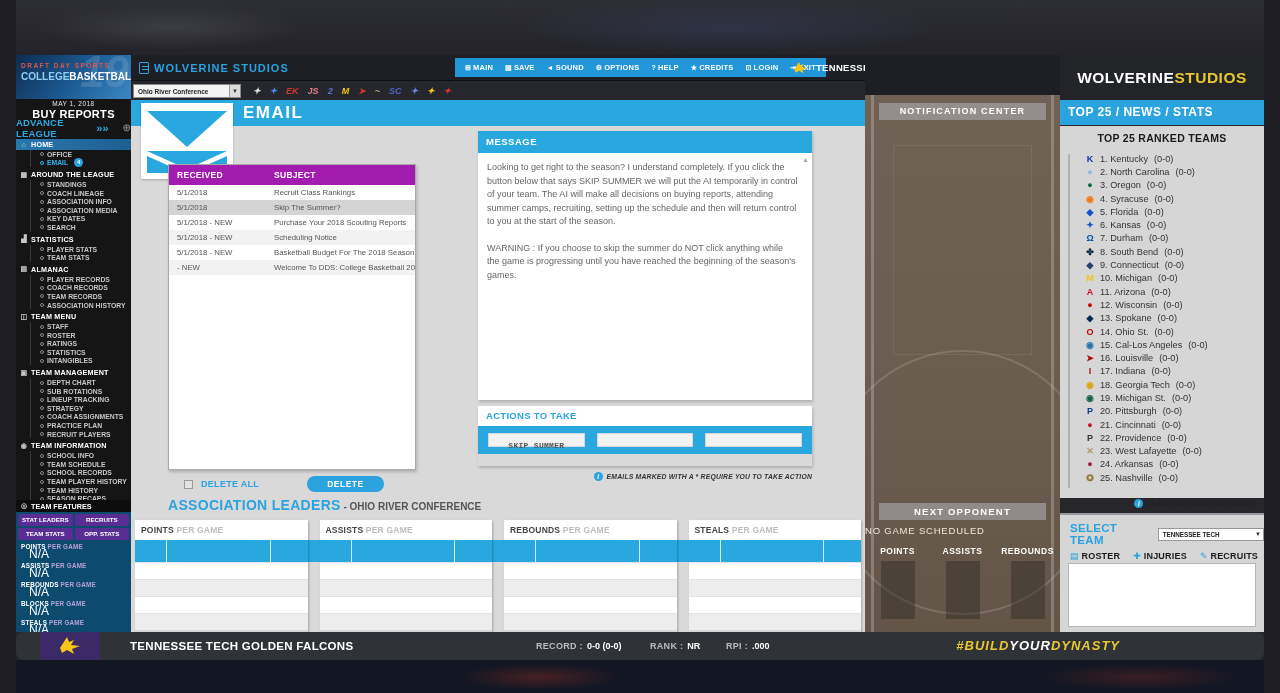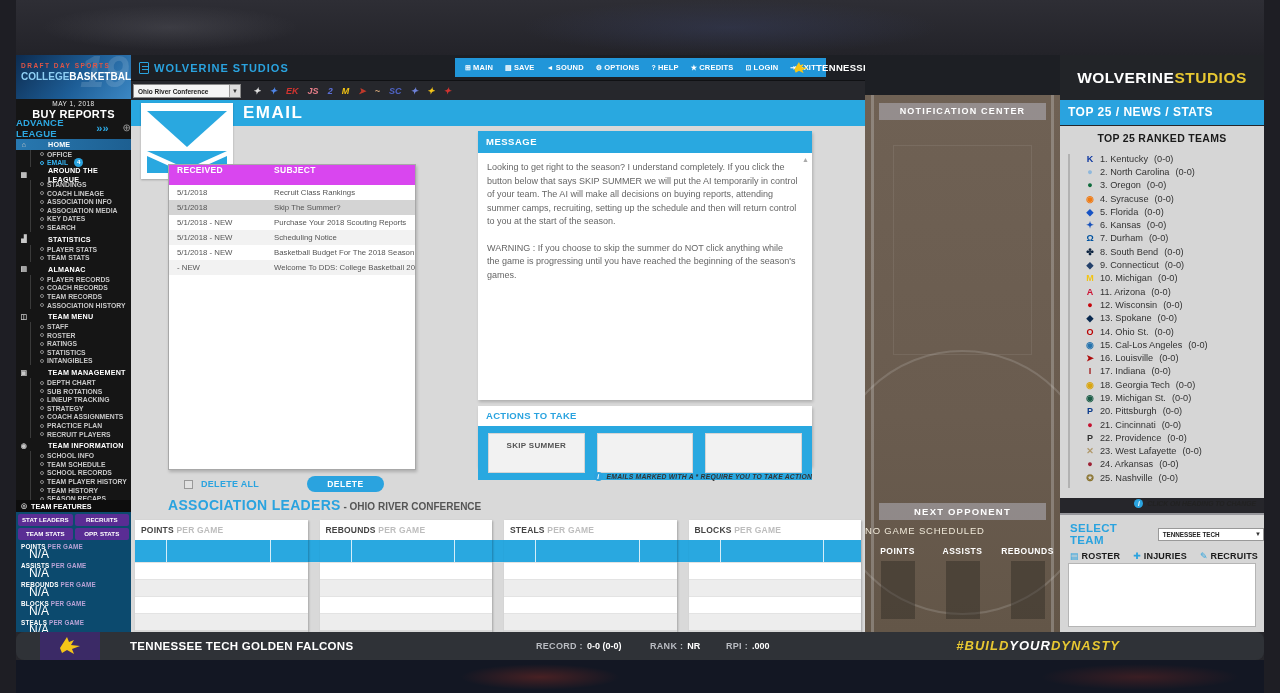--- a/index.html
+++ b/index.html
@@ -37,21 +37,21 @@
   #side-date { position:absolute; left:0; top:45px; width:115px; text-align:center;
     font-size:6.5px; color:#e8e8e8; letter-spacing:.5px; }
   #buy-reports { position:absolute; left:0; top:53px; width:115px; text-align:center;
     font-size:11px; font-weight:bold; color:#fff; letter-spacing:.3px; line-height:13px; }
   #advance-row { position:absolute; left:0; top:66px; width:115px; height:14px; display:flex;
     align-items:center; justify-content:center; gap:14px; }
   #advance-row .lbl { font-size:9.5px; font-weight:bold; color:#2da7e0; letter-spacing:.2px; }
   #advance-row .arr { font-size:11px; font-weight:bold; color:#2da7e0; line-height:10px; }
   #advance-row .globe { font-size:10px; color:#9a9a9a; line-height:10px; }
   #nav-tree { position:absolute; left:0; top:82px; width:115px; }
-  .nav-section { display:flex; align-items:center; gap:20px; padding-left:4px; height:11px;
+  .nav-section { display:flex; align-items:center; gap:3px; padding-left:4px; height:11px;
     margin-top:2px; font-size:7.2px; font-weight:bold; color:#fff; letter-spacing:.2px; }
   .nav-section .ic { width:8px; font-size:7px; color:#c9c9c9; text-align:center; }
   .nav-section.hl { background:linear-gradient(90deg,#2878b0,#1d5f91); }
   .nav-item { display:flex; align-items:center; gap:3px; height:8.6px; margin-left:14px;
     border-left:1px solid #3a3a3a; padding-left:9px; font-size:6.8px; font-weight:bold;
     color:#c7c7c7; cursor:pointer; }
   .nav-item .dot { width:4px; height:4px; border:1px solid #8a8a8a; border-radius:50%; flex:none; }
   .nav-item.sel { color:#35b4f2; } .nav-item.sel .dot { border-color:#35b4f2; }
   .nav-badge { width:9px; height:9px; border-radius:50%; background:#2aa3df; color:#fff;
     font-size:6px; font-weight:bold; text-align:center; line-height:9px; margin-left:3px; }
@@ -96,21 +96,21 @@
 
   
   #main { position:absolute; left:115px; top:45px; width:734px; height:532px; background:#d9d9d9; }
   #email-banner { position:absolute; left:0; top:0; width:734px; height:26px; background:#29a8e0; }
   #email-title { position:absolute; left:112px; top:3px; font-size:17px; font-weight:bold;
     color:#fff; letter-spacing:1.5px; }
   #envelope { position:absolute; left:10px; top:3px; width:92px; height:76px; background:#fff;
     box-shadow:0 1px 2px rgba(0,0,0,.25); }
   #email-card { position:absolute; left:37px; top:64px; width:248px; height:306px; background:#fff;
     border:1px solid #a8a8a8; box-shadow:1px 2px 3px rgba(0,0,0,.2); }
-  #email-card .hdr { height:20px; background:#d946ef; display:flex; align-items:flex-start;
+  #email-card .hdr { height:20px; background:#a21caf; display:flex; align-items:center;
     color:#fff; font-size:8.5px; font-weight:bold; letter-spacing:.3px; }
   #email-card .hdr .c1 { width:105px; padding-left:8px; } 
   .email-row { height:15px; display:flex; align-items:center; font-size:7.8px; color:#555; cursor:pointer; }
   .email-row .c1 { width:105px; padding-left:8px; flex:none; }
   .email-row .c2 { flex:1; overflow:hidden; white-space:nowrap; }
   .email-row.alt { background:#f2f2f2; }
   .email-row.sel { background:#d4d4d4; }
   #delete-row { position:absolute; left:37px; top:376px; width:248px; display:flex;
     align-items:center; gap:8px; }
   #delete-all-box { width:9px; height:9px; background:#e2e2e2; border:1px solid #999;
@@ -123,21 +123,21 @@
     background:#fff; box-shadow:1px 2px 3px rgba(0,0,0,.2); }
   #message-card .hdr { height:22px; background:#29a8e0; color:#fff; font-size:9.5px;
     font-weight:bold; letter-spacing:.5px; line-height:22px; padding-left:8px; }
   #message-body { padding:8px 14px 8px 9px; font-size:9px; line-height:1.5; color:#666; }
   #message-body p + p { margin-top:13px; }
   #msg-scroll { position:absolute; right:3px; top:25px; font-size:7px; color:#aaa; cursor:pointer; }
   #actions-card { position:absolute; left:347px; top:306px; width:334px; height:60px;
     box-shadow:1px 2px 3px rgba(0,0,0,.2); }
   #actions-title { height:20px; background:#fff; color:#2aa3df; font-size:9.5px; font-weight:bold;
     letter-spacing:.3px; line-height:20px; padding-left:8px; }
-  #actions-blue { height:54px; background:#29a8e0; display:flex; gap:12px; padding:7px 10px; }
+  #actions-blue { height:28px; background:#29a8e0; display:flex; gap:12px; padding:7px 10px;font-family:Liberation Mono, monospace; }
   .action-slot { flex:1; background:#f2f2f2; border:1px solid #d5d5d5; font-size:8px; font-weight:bold;
     color:#555; text-align:center; line-height:24px; letter-spacing:.3px; cursor:pointer; }
   #note-row { position:absolute; left:347px; top:372px; width:334px; display:flex;
     justify-content:flex-end; align-items:center; gap:4px; }
   .info-ic { width:9px; height:9px; border-radius:50%; background:#2aa3df; color:#fff;
     font-size:6.5px; font-weight:bold; font-style:italic; text-align:center; line-height:9px; flex:none; }
   #note-row .txt { font-size:6.8px; font-weight:bold; font-style:italic; color:#333; letter-spacing:.2px; }
   #leaders-heading { position:absolute; left:37px; top:396px; }
   #leaders-heading .t { font-size:14px; font-weight:bold; color:#2aa3df; letter-spacing:.3px; }
   #leaders-heading .s { font-size:10px; font-weight:bold; color:#555; }
@@ -611,43 +611,43 @@
             <div class="selrow">
               <span class="sep1"></span>
               <span class="sep2"></span>
             </div>
             <div class="r"></div>
             <div class="r alt"></div>
             <div class="r"></div>
             <div class="r alt"></div>
           </div>
           <div class="leader-card">
+            <div class="hd">ASSISTS<span class="sfx"> PER GAME</span></div>
+            <div class="selrow">
+              <span class="sep1"></span>
+              <span class="sep2"></span>
+            </div>
+            <div class="r"></div>
+            <div class="r alt"></div>
+            <div class="r"></div>
+            <div class="r alt"></div>
+          </div>
+          <div class="leader-card">
             <div class="hd">REBOUNDS<span class="sfx"> PER GAME</span></div>
             <div class="selrow">
               <span class="sep1"></span>
               <span class="sep2"></span>
             </div>
             <div class="r"></div>
             <div class="r alt"></div>
             <div class="r"></div>
             <div class="r alt"></div>
           </div>
           <div class="leader-card">
             <div class="hd">STEALS<span class="sfx"> PER GAME</span></div>
-            <div class="selrow">
-              <span class="sep1"></span>
-              <span class="sep2"></span>
-            </div>
-            <div class="r"></div>
-            <div class="r alt"></div>
-            <div class="r"></div>
-            <div class="r alt"></div>
-          </div>
-          <div class="leader-card">
-            <div class="hd">BLOCKS<span class="sfx"> PER GAME</span></div>
             <div class="selrow">
               <span class="sep1"></span>
               <span class="sep2"></span>
             </div>
             <div class="r"></div>
             <div class="r alt"></div>
             <div class="r"></div>
             <div class="r alt"></div>
           </div>
         </div>

